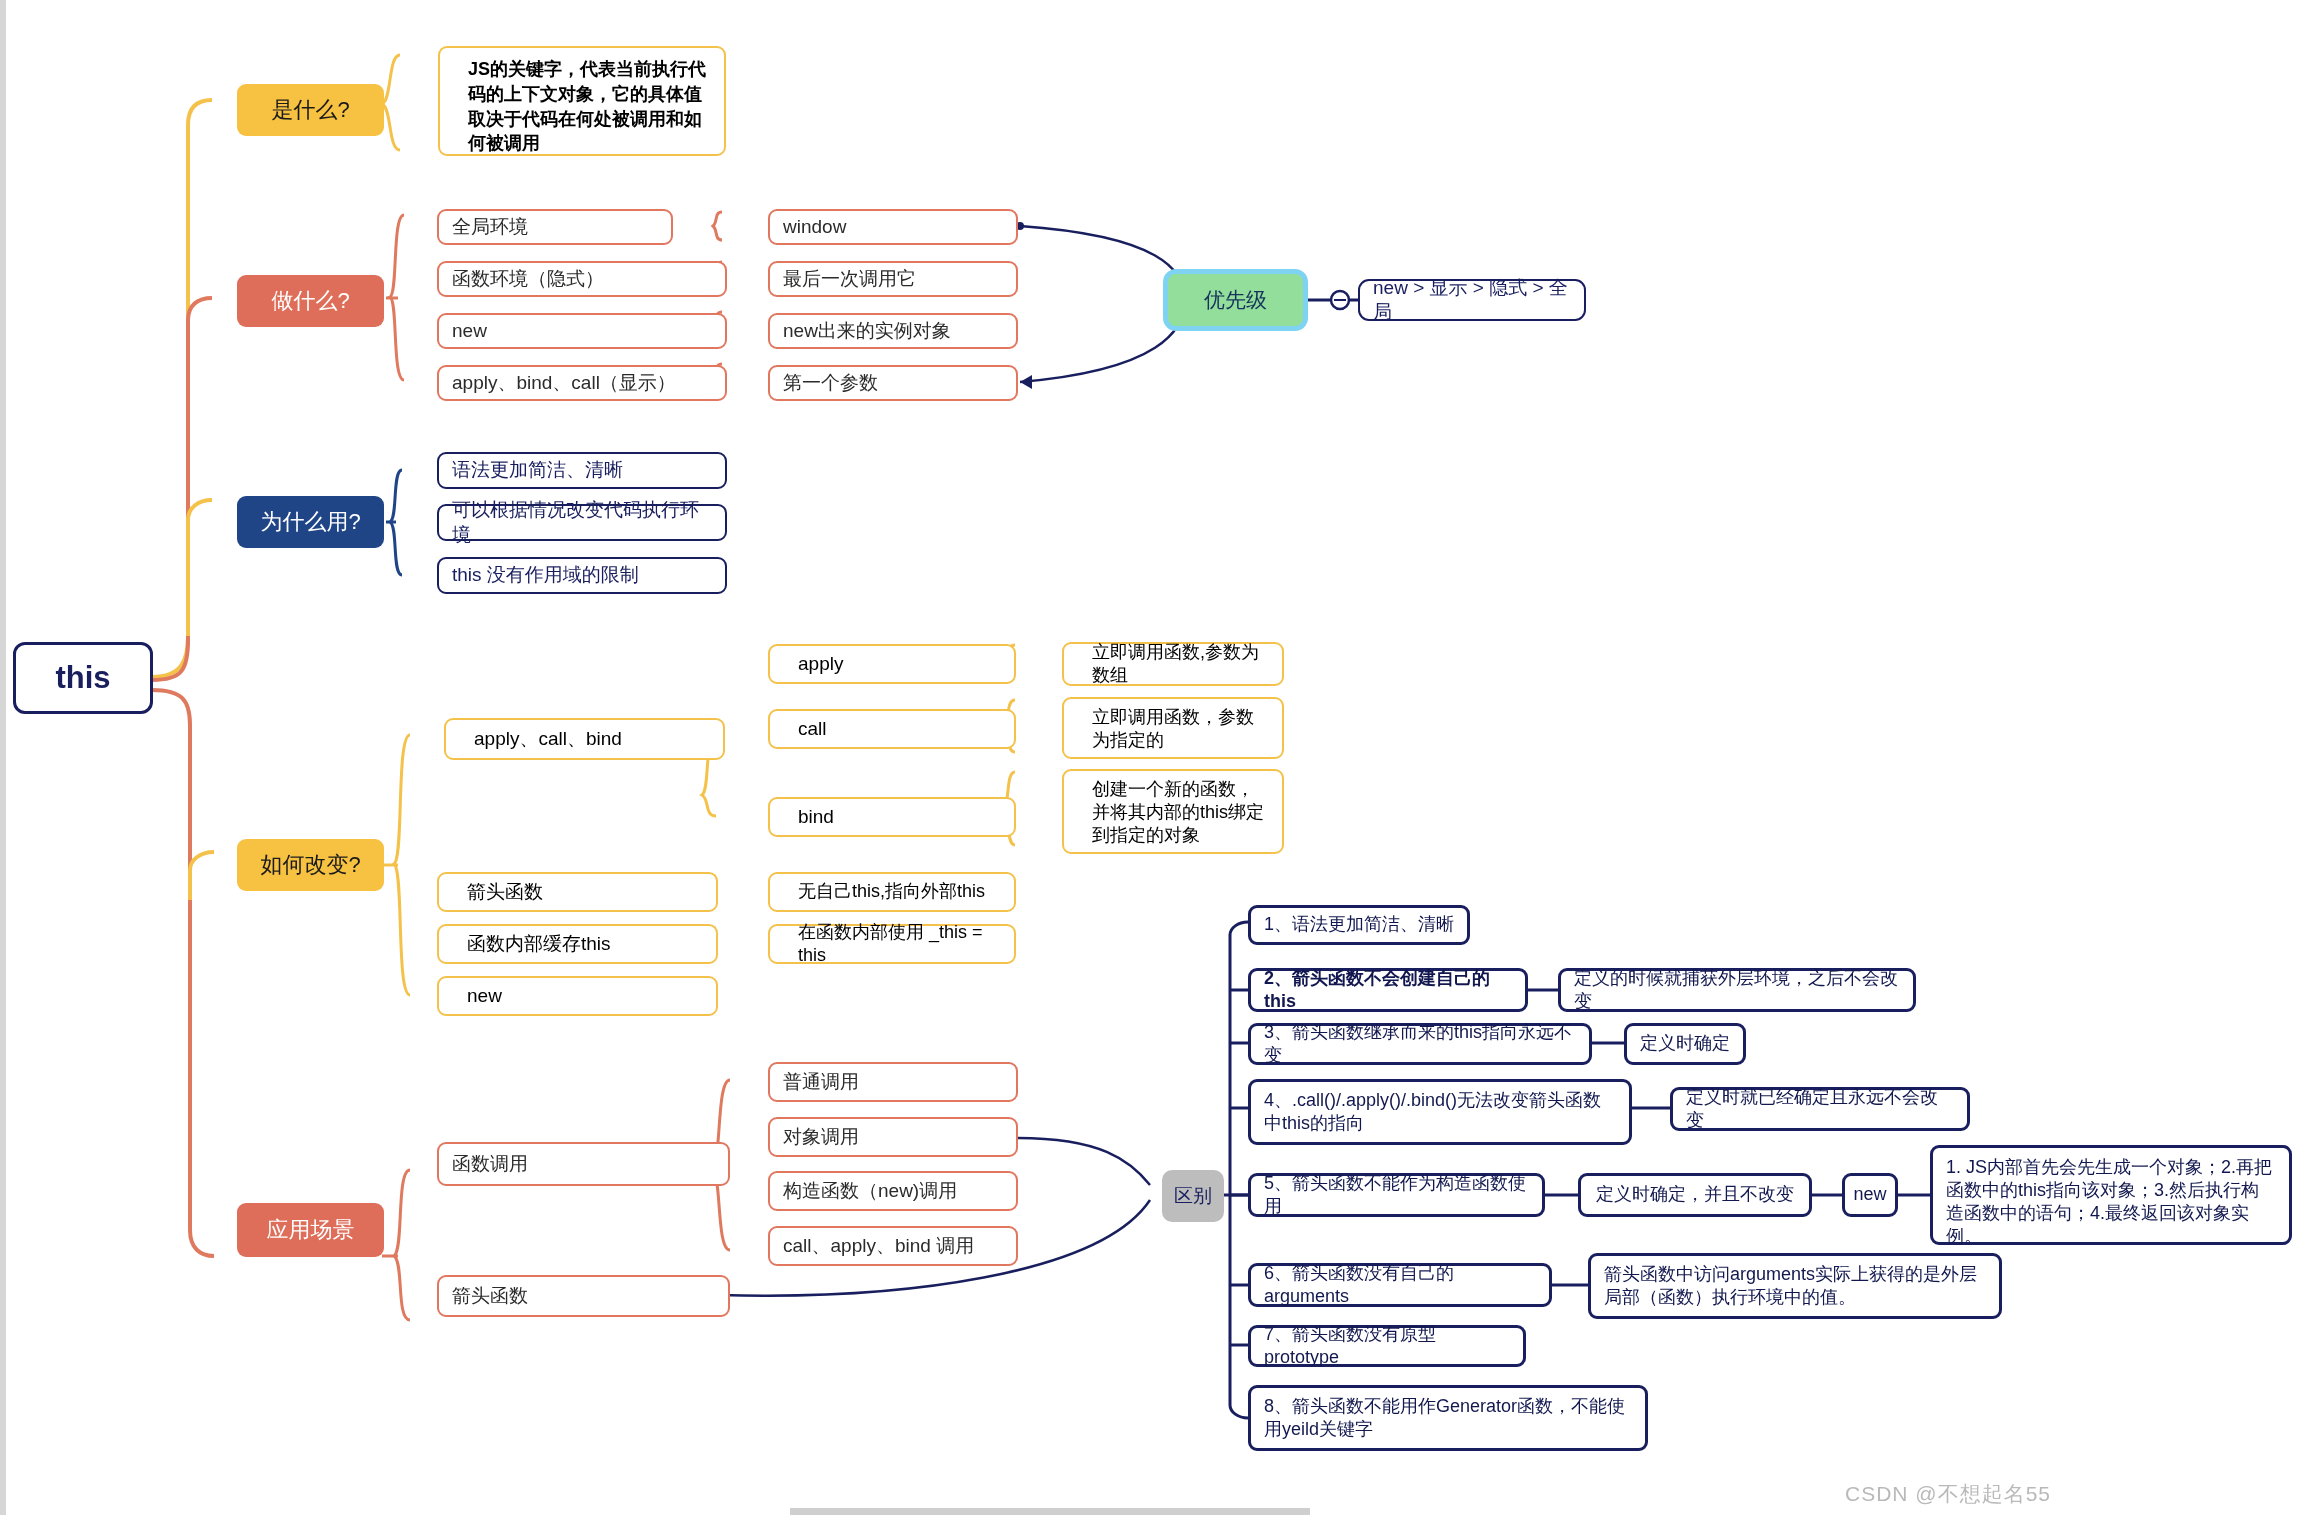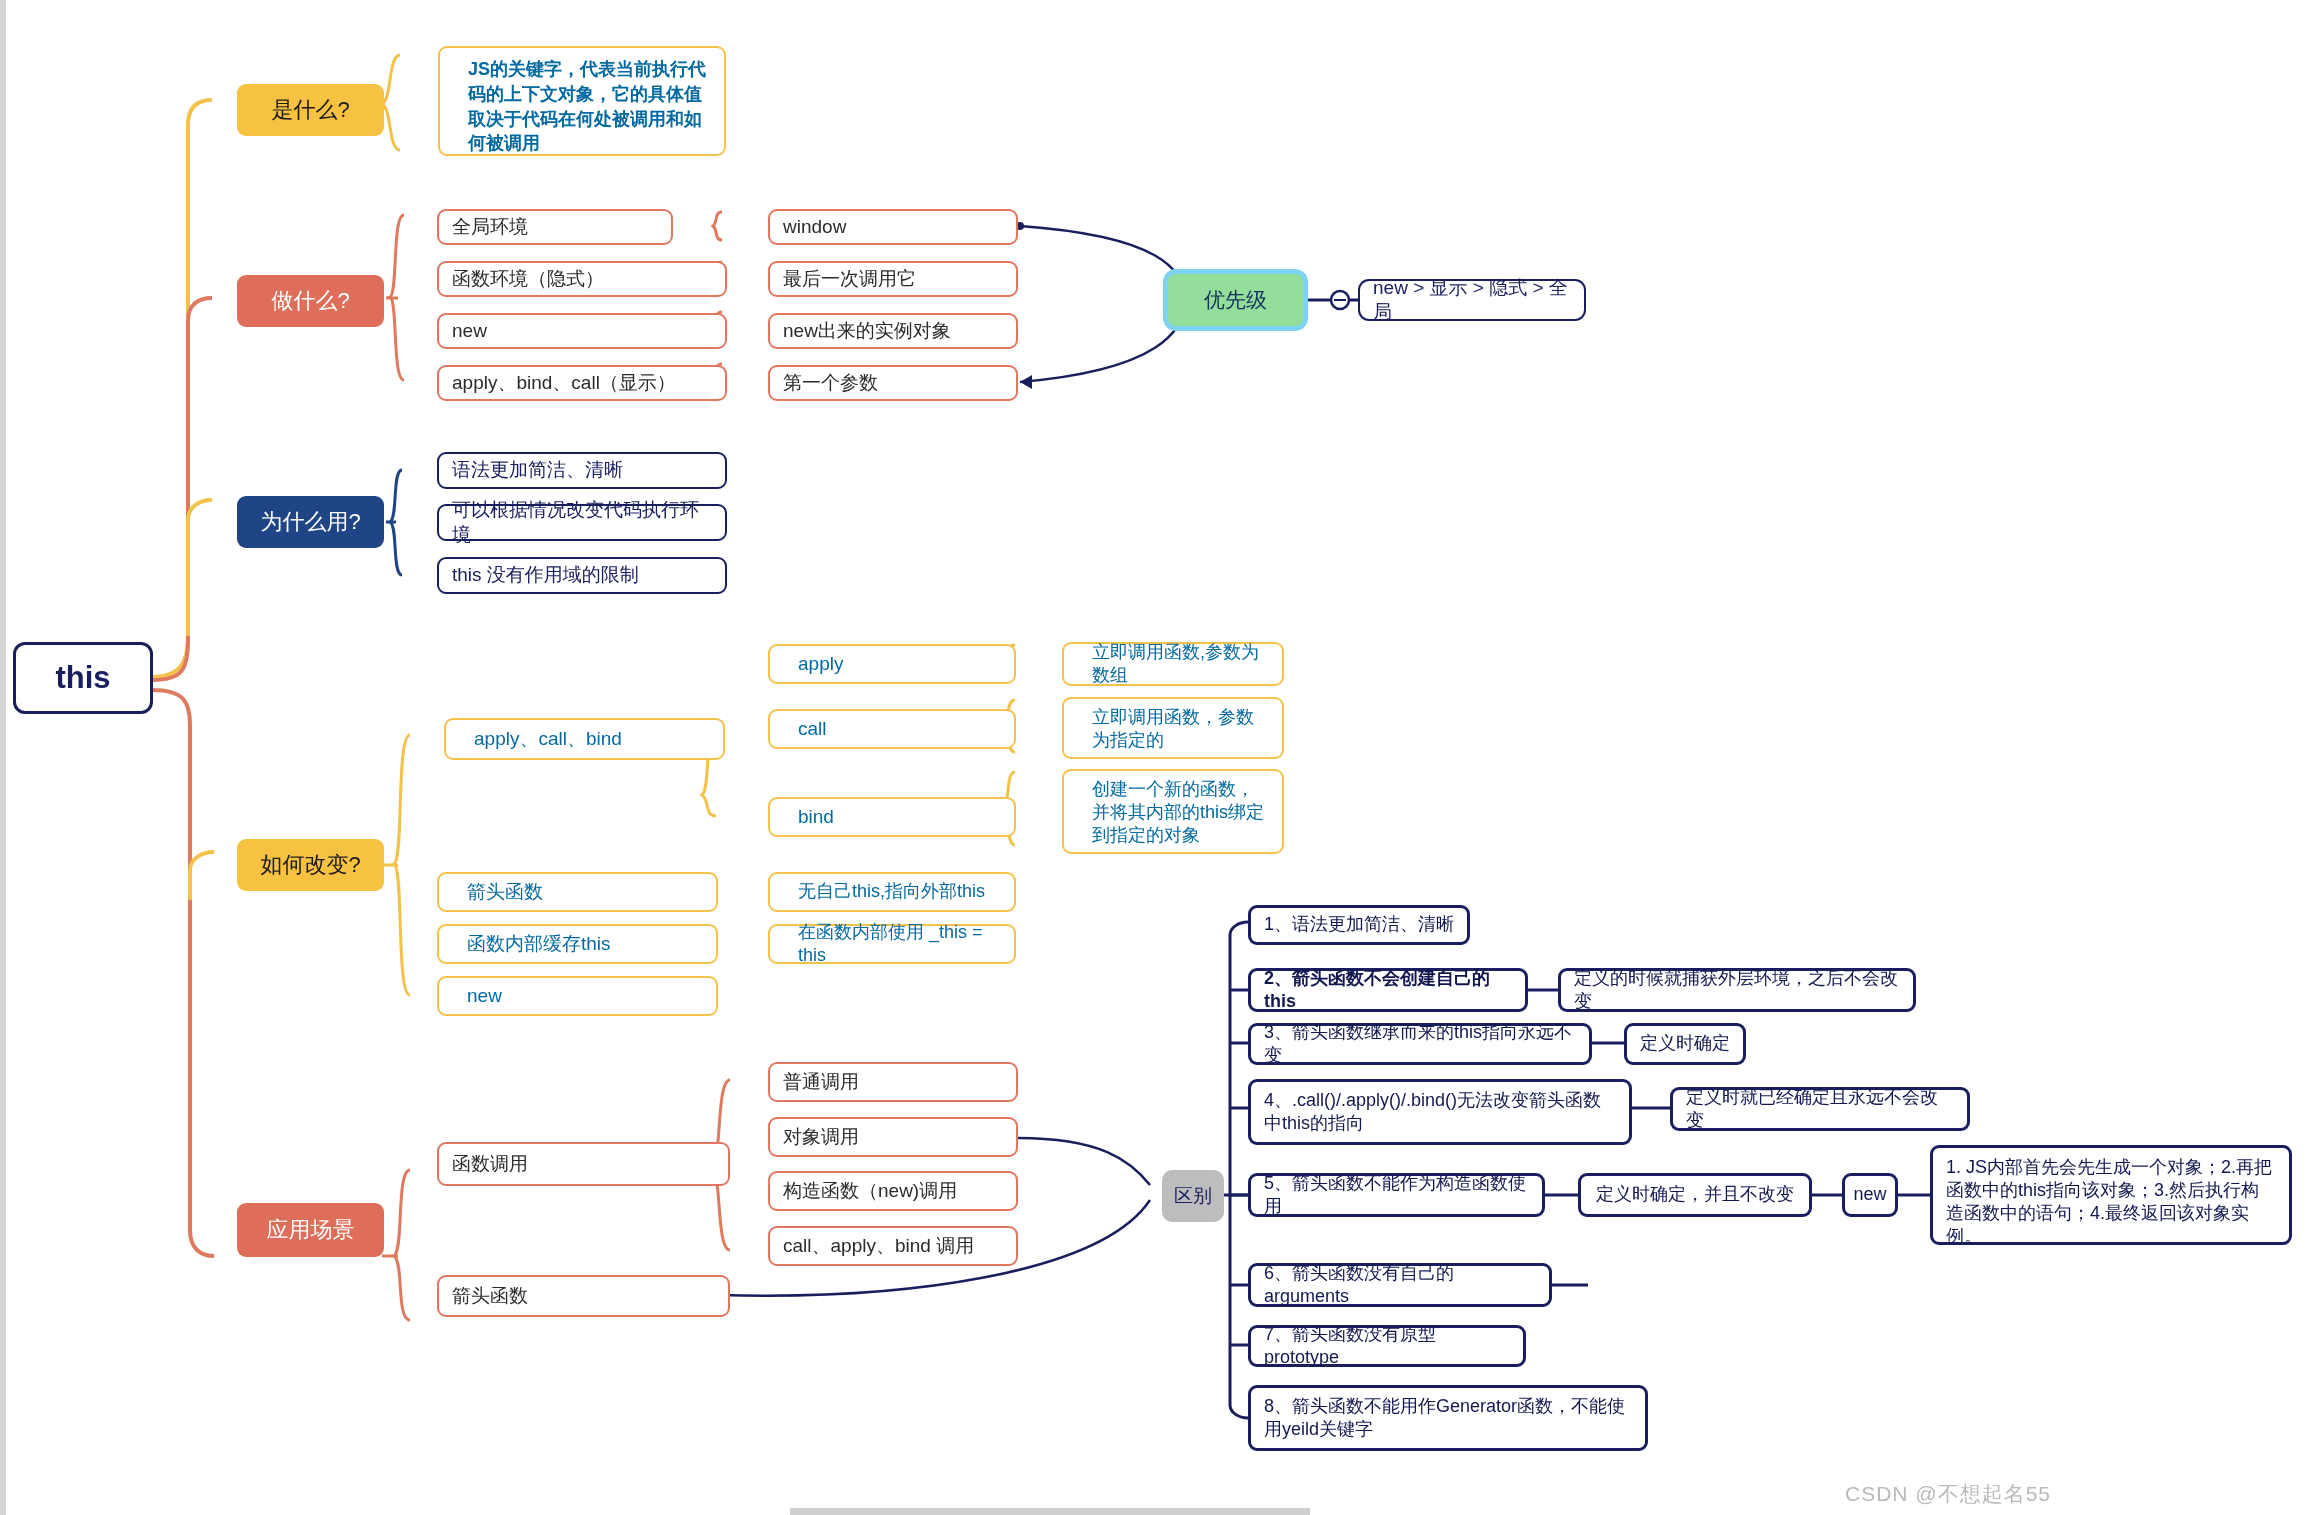--- a/index.html
+++ b/index.html
@@ -57,21 +57,21 @@
   .lbl-blue   { background: #1f4587; color: #ffffff; }
   
   .box {
     background: #ffffff;
     font-size: 19px;
     padding: 5px 13px;
     border-width: 2px;
     border-style: solid;
     border-radius: 9px;
   }
-  .b-yellow { border-color: #f4c24a; color: #0369a1; padding-left: 28px; }
+  .b-yellow { border-color: #f4c24a; color: #000000; padding-left: 28px; }
   .b-red    { border-color: #e2775f; color: #2b2b2b; }
   .b-navy   { border-color: #191f5e; color: #191f5e; }
   .b-navy-d { border-color: #191f5e; color: #12184f; border-width: 3px; }
   .green {
     background: #92de9a;
     border: 5px solid #7fd3f2;
     border-radius: 13px;
     color: #16325c;
     font-size: 21px;
     justify-content: center;
@@ -346,20 +346,23 @@
   <div class="node box b-navy-d" style="left:1842px; top:1173px; width:56px; height:44px; justify-content:center;">
     <span style="font-size:18px;">new</span>
   </div>
   <div class="node box b-navy-d" style="left:1930px; top:1145px; width:362px; height:100px; align-items:flex-start; padding-top:8px;">
     <span style="font-size:18px;">1. JS内部首先会先生成一个对象；2.再把函数中的this指向该对象；3.然后执行构造函数中的语句；4.最终返回该对象实例。</span>
   </div>
 
   <div class="node box b-navy-d" style="left:1248px; top:1263px; width:304px; height:44px;">
     <span style="font-size:18px;">6、箭头函数没有自己的arguments</span>
   </div>
+  <div class="node box b-navy-d" style="left:1588px; top:1253px; width:414px; height:66px; align-items:flex-start; padding-top:7px;">
+    <span style="font-size:18px;">箭头函数中访问arguments实际上获得的是外层局部（函数）执行环境中的值。</span>
+  </div>
 
   <div class="node box b-navy-d" style="left:1248px; top:1325px; width:278px; height:42px;">
     <span style="font-size:18px;">7、箭头函数没有原型prototype</span>
   </div>
 
   <div class="node box b-navy-d" style="left:1248px; top:1385px; width:400px; height:66px; align-items:flex-start; padding-top:7px;">
     <span style="font-size:18px;">8、箭头函数不能用作Generator函数，不能使用yeild关键字</span>
   </div>
 
   <div class="watermark" style="left:1845px; top:1480px;">

